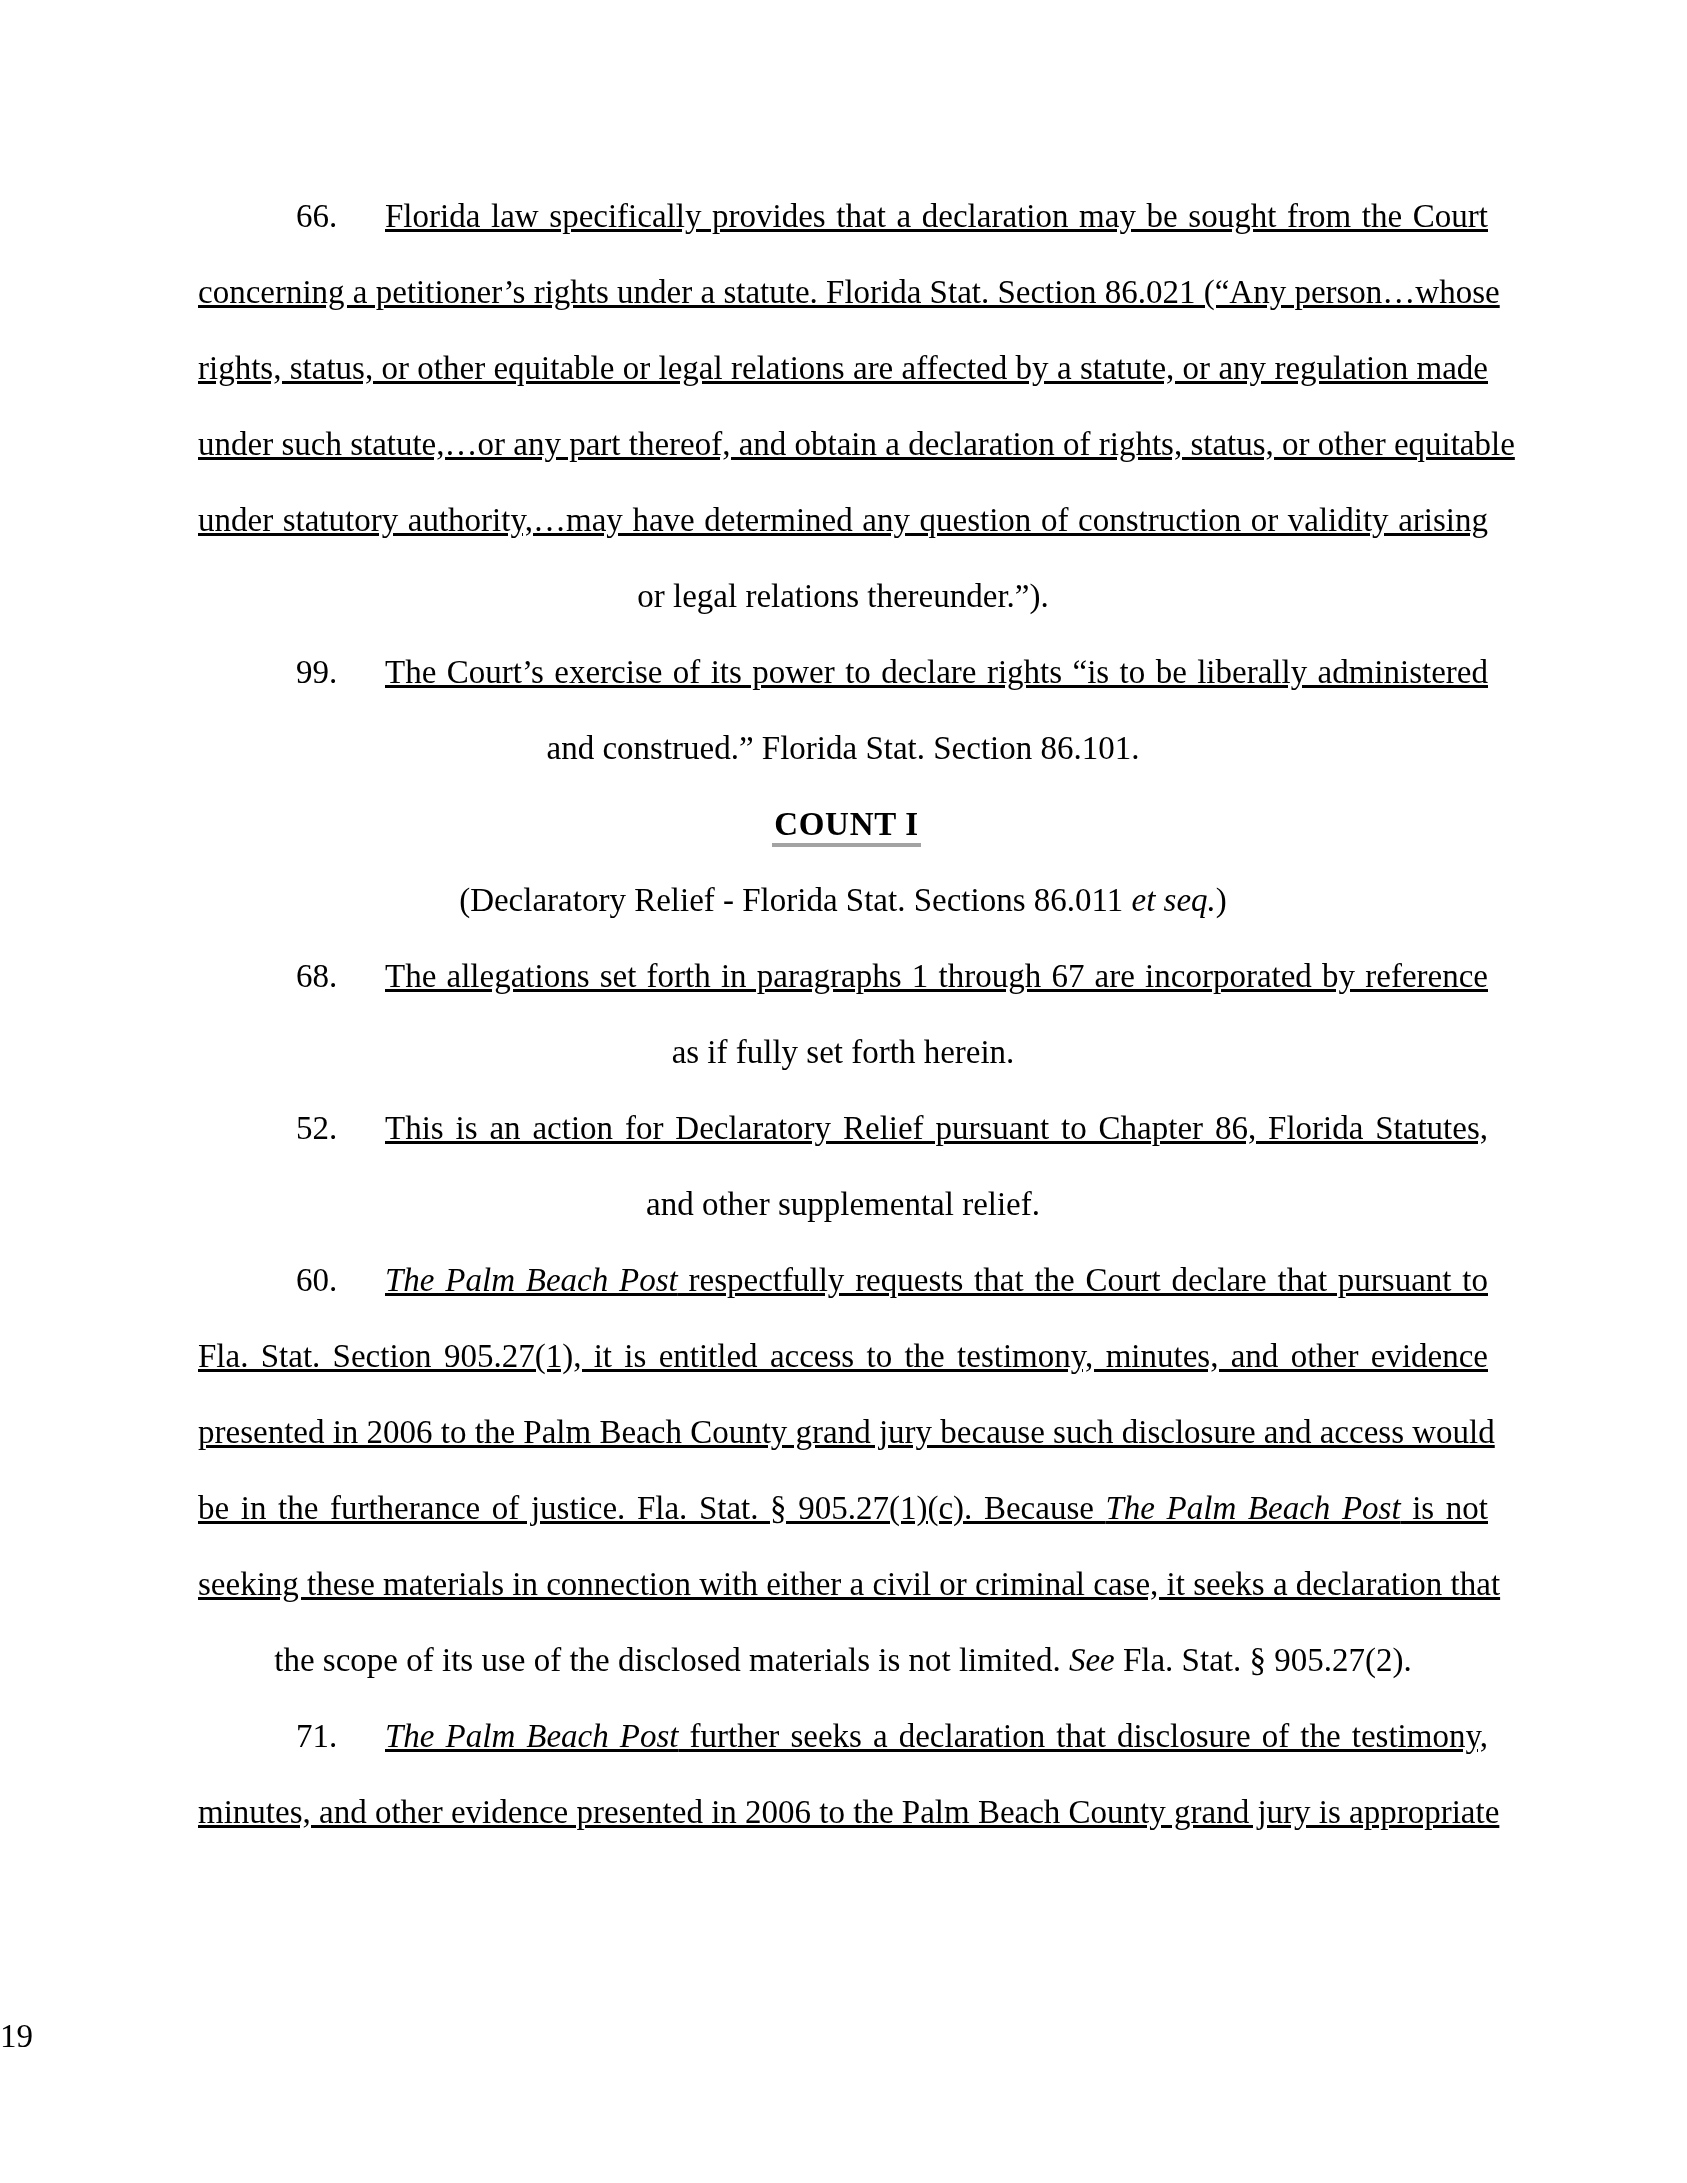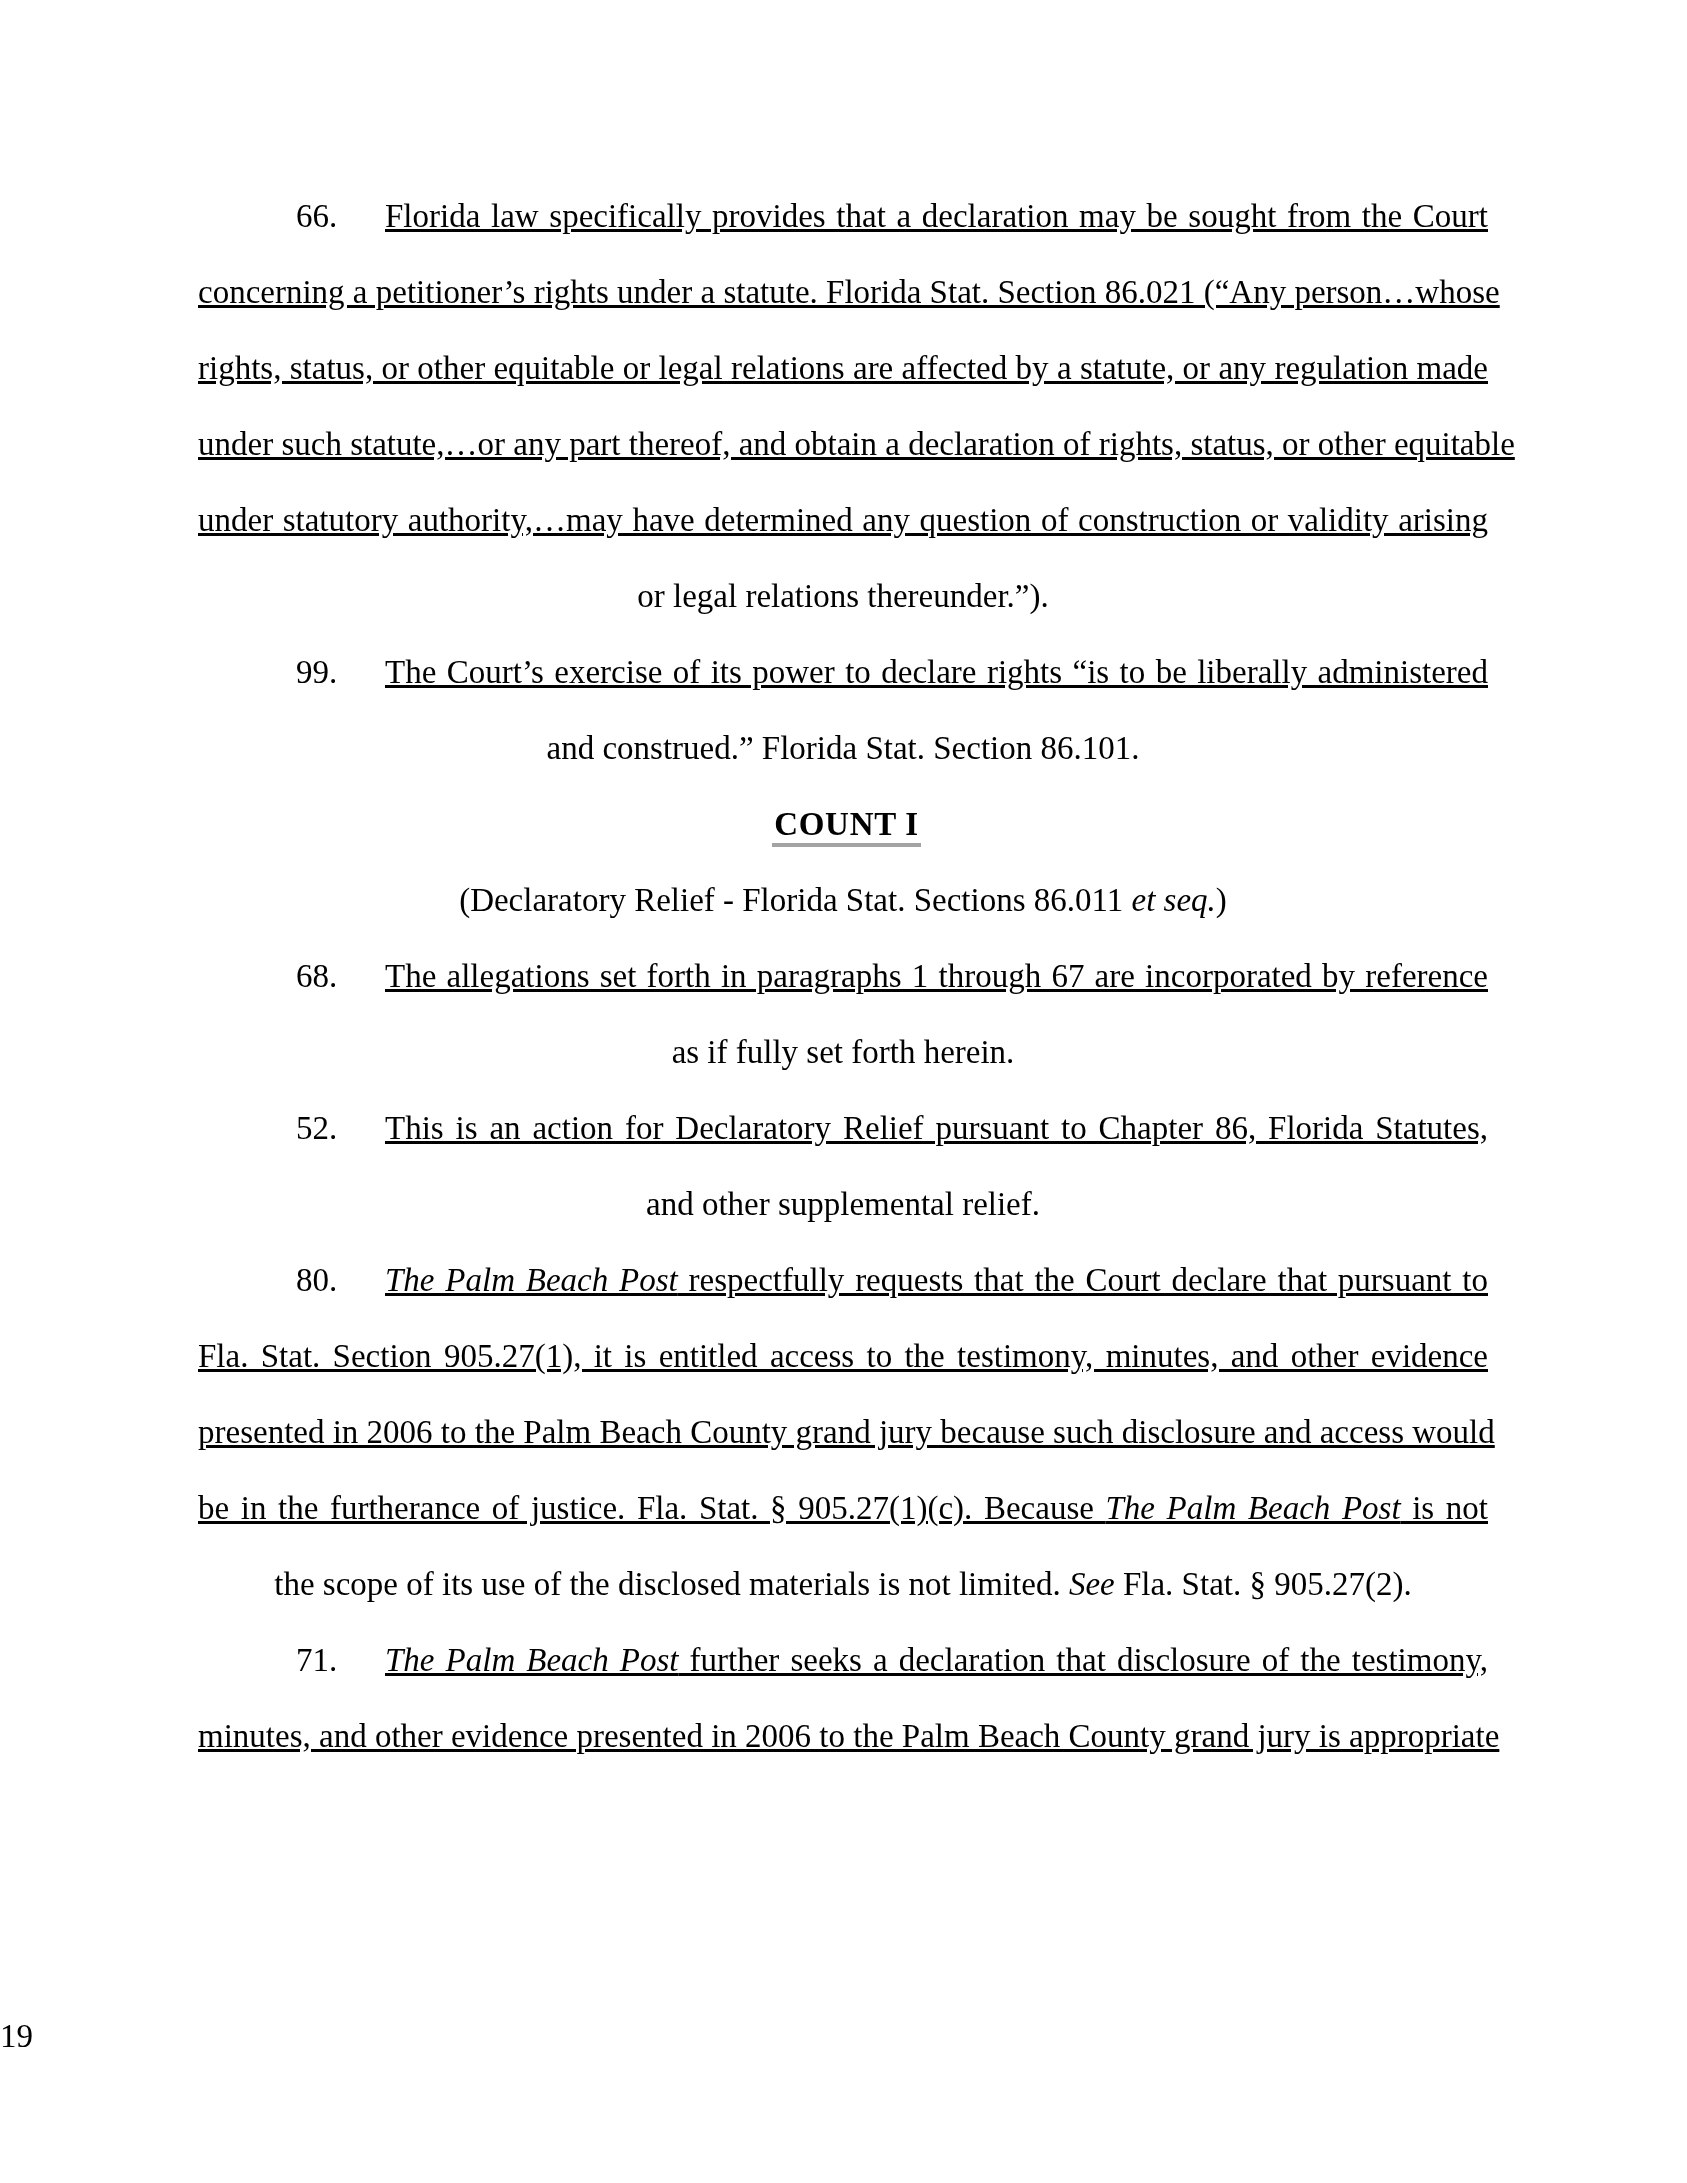--- a/index.html
+++ b/index.html
@@ -97,24 +97,25 @@
       <div class="line jline indent"><span class="pnum">68.</span><span>The allegations set forth in paragraphs 1 through 67 are incorporated by reference</span></div>
       <div class="line lline"><span>as if fully set forth herein.</span></div>
     </div>
 
     <div>
       <div class="line jline indent"><span class="pnum">52.</span><span>This is an action for Declaratory Relief pursuant to Chapter 86, Florida Statutes,</span></div>
       <div class="line lline"><span>and other supplemental relief.</span></div>
     </div>
 
     <div>
-      <div class="line jline indent"><span class="pnum">80.</span><span class="it">The Palm Beach Post</span><span> respectfully requests that the Court declare that pursuant to</span></div>
+      <div class="line jline indent"><span class="pnum">60.</span><span class="it">The Palm Beach Post</span><span> respectfully requests that the Court declare that pursuant to</span></div>
       <div class="line jline"><span>Fla. Stat. Section 905.27(1), it is entitled access to the testimony, minutes, and other evidence</span></div>
       <div class="line jline"><span>presented in 2006 to the Palm Beach County grand jury because such disclosure and access would</span></div>
       <div class="line jline"><span>be in the furtherance of justice. Fla. Stat. § 905.27(1)(c). Because </span><span class="it">The Palm Beach Post</span><span> is not</span></div>
+      <div class="line jline"><span>seeking these materials in connection with either a civil or criminal case, it seeks a declaration that</span></div>
       <div class="line lline"><span>the scope of its use of the disclosed materials is not limited. </span><span class="it">See</span><span> Fla. Stat. § 905.27(2).</span></div>
     </div>
 
     <div>
       <div class="line jline indent"><span class="pnum">71.</span><span class="it">The Palm Beach Post</span><span> further seeks a declaration that disclosure of the testimony,</span></div>
       <div class="line jline"><span>minutes, and other evidence presented in 2006 to the Palm Beach County grand jury is appropriate</span></div>
     </div>
 
   </div>
 

